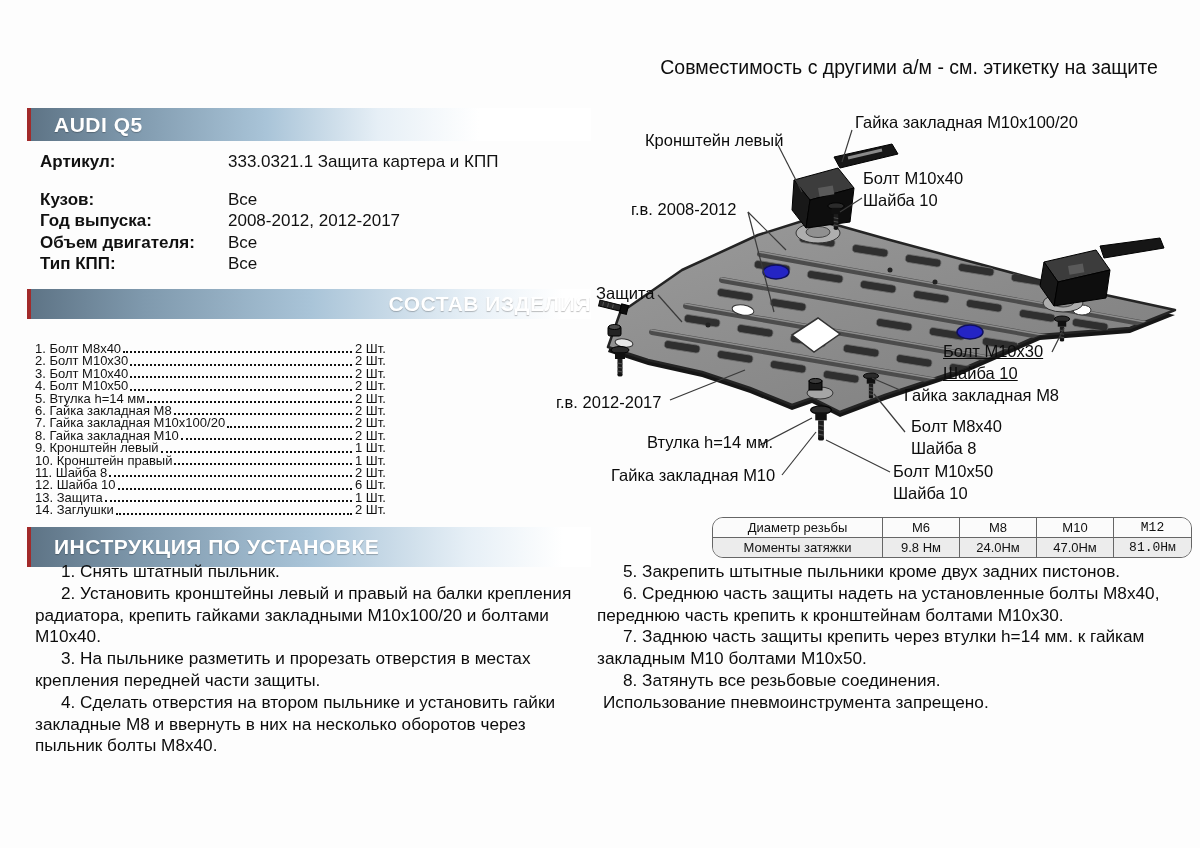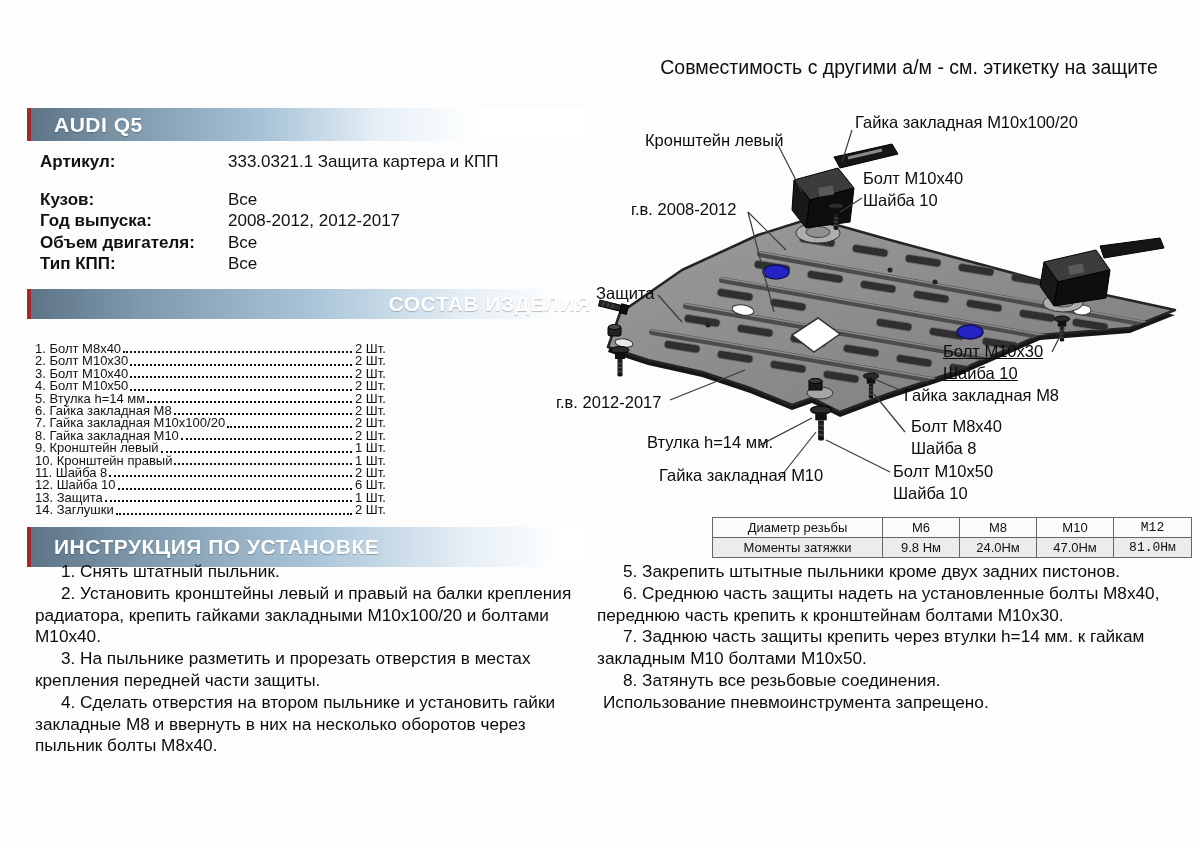--- a/index.html
+++ b/index.html
@@ -34,21 +34,21 @@
   .icol-left{left:35px;width:552px;}
   .icol-right{left:597px;width:597px;}
   .icol p{margin:0;text-indent:26px;}
   .icol p.note{text-indent:6px;}
   
   .diagram{position:absolute;left:590px;top:100px;width:610px;height:440px;}
   .diagram svg{position:absolute;left:0;top:0;}
   .dlabel{position:absolute;font-size:16.5px;white-space:nowrap;color:#0c0c0c;line-height:22px;}
   
   .ttable{position:absolute;left:712px;top:517px;width:478px;border:1.5px solid #666;
-          border-radius:0;overflow:hidden;display:grid;
+          border-radius:11px;overflow:hidden;display:grid;
           grid-template-columns:170px 77px 77px 77px 77px;font-size:13px;background:#fff;}
   .ttable .cell{height:19px;display:flex;align-items:center;justify-content:center;
           border-right:1.5px solid #666;border-bottom:1.5px solid #666;}
   .ttable .cell:nth-child(5n){border-right:none;font-family:Liberation Mono, monospace;}
   .ttable .cell:nth-child(n+6){border-bottom:none;}
   .ttable .r1{background:#fbfbfb;}
   .ttable .r2{background:#ececec;}
 </style>
 </head>
 <body>
@@ -330,21 +330,21 @@
     <div class="dlabel" style="left:55px;top:29px;">Кронштейн левый</div>
     <div class="dlabel" style="left:265px;top:11px;">Гайка закладная М10х100/20</div>
     <div class="dlabel" style="left:273px;top:67px;">
       <div>Болт М10х40</div>
       <div>Шайба 10</div>
     </div>
     <div class="dlabel" style="left:41px;top:98px;">г.в. 2008-2012</div>
     <div class="dlabel" style="left:6px;top:182px;">Защита</div>
     <div class="dlabel" style="left:-34px;top:291px;">г.в. 2012-2017</div>
     <div class="dlabel" style="left:57px;top:331px;">Втулка h=14 мм.</div>
-    <div class="dlabel" style="left:21px;top:364px;margin-left:48px;">Гайка закладная М10</div>
+    <div class="dlabel" style="left:21px;top:364px;">Гайка закладная М10</div>
     <div class="dlabel" style="left:353px;top:240px;text-decoration:underline;">
       <div>Болт М10х30</div>
       <div>Шайба 10</div>
     </div>
     <div class="dlabel" style="left:314px;top:284px;">Гайка закладная М8</div>
     <div class="dlabel" style="left:321px;top:315px;">
       <div>Болт М8х40</div>
       <div>Шайба 8</div>
     </div>
     <div class="dlabel" style="left:303px;top:360px;">

